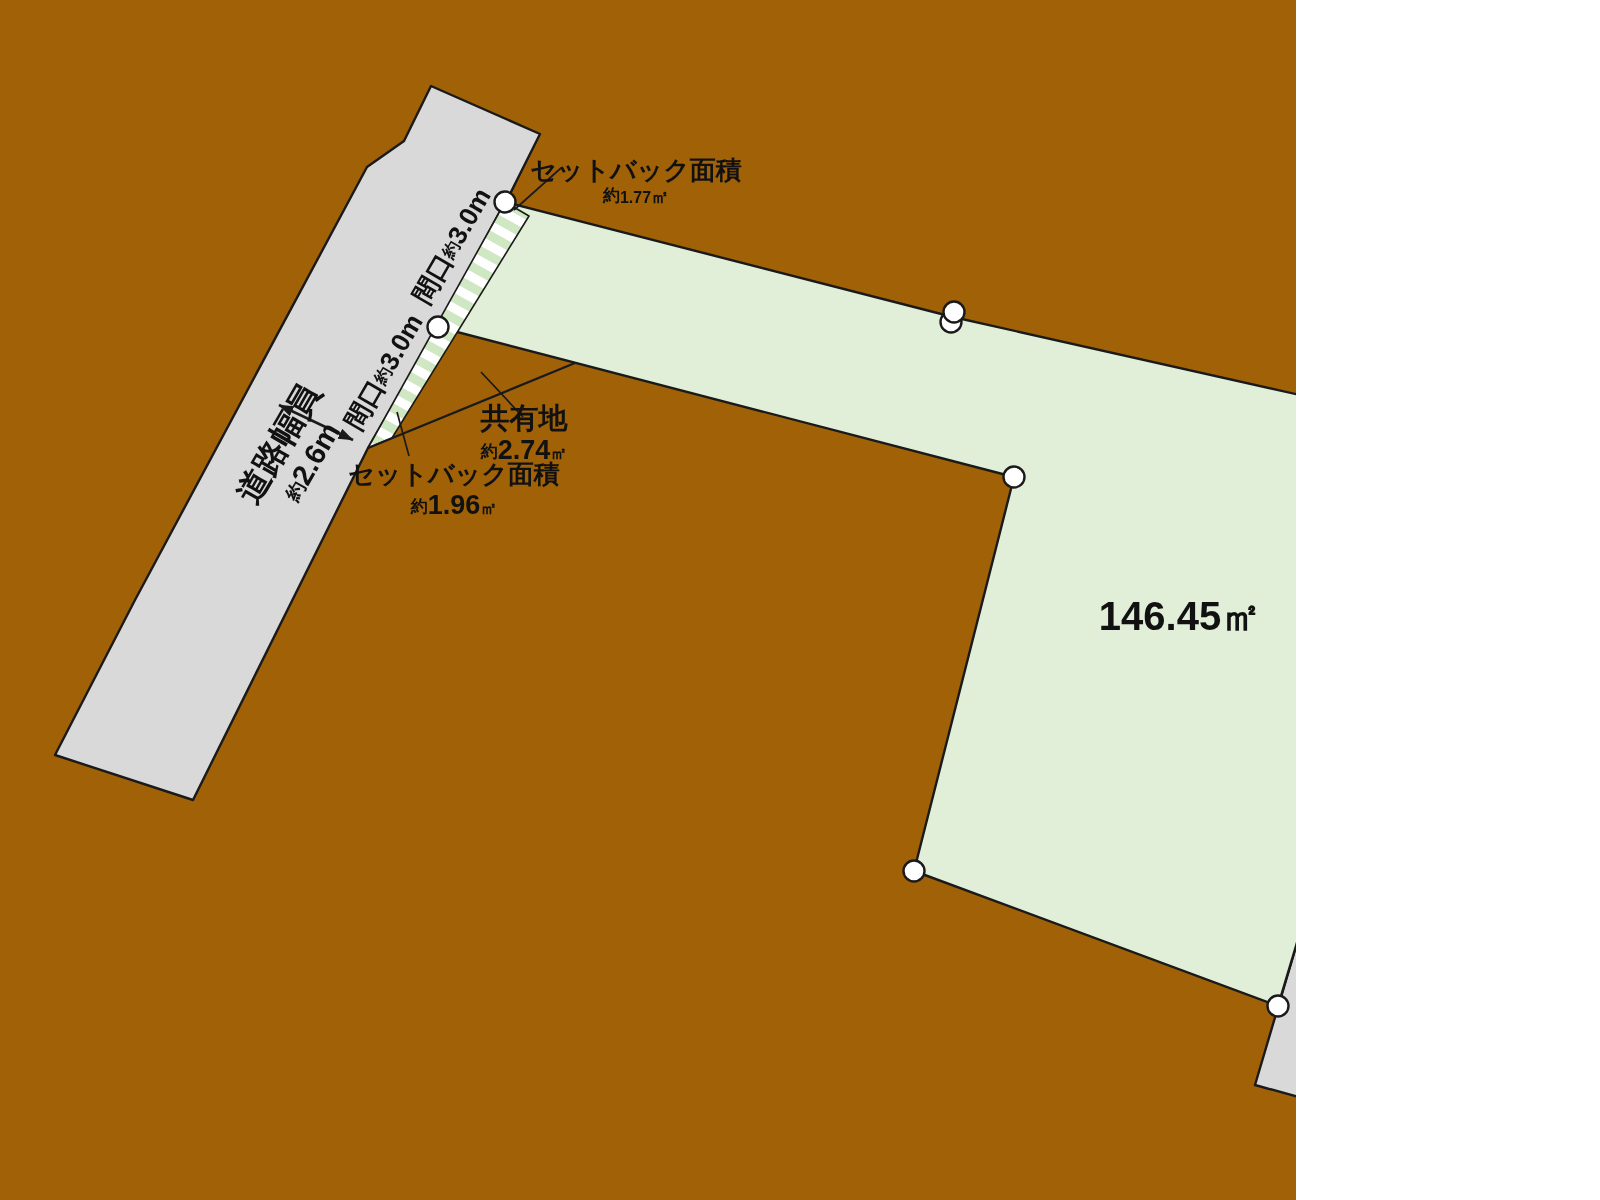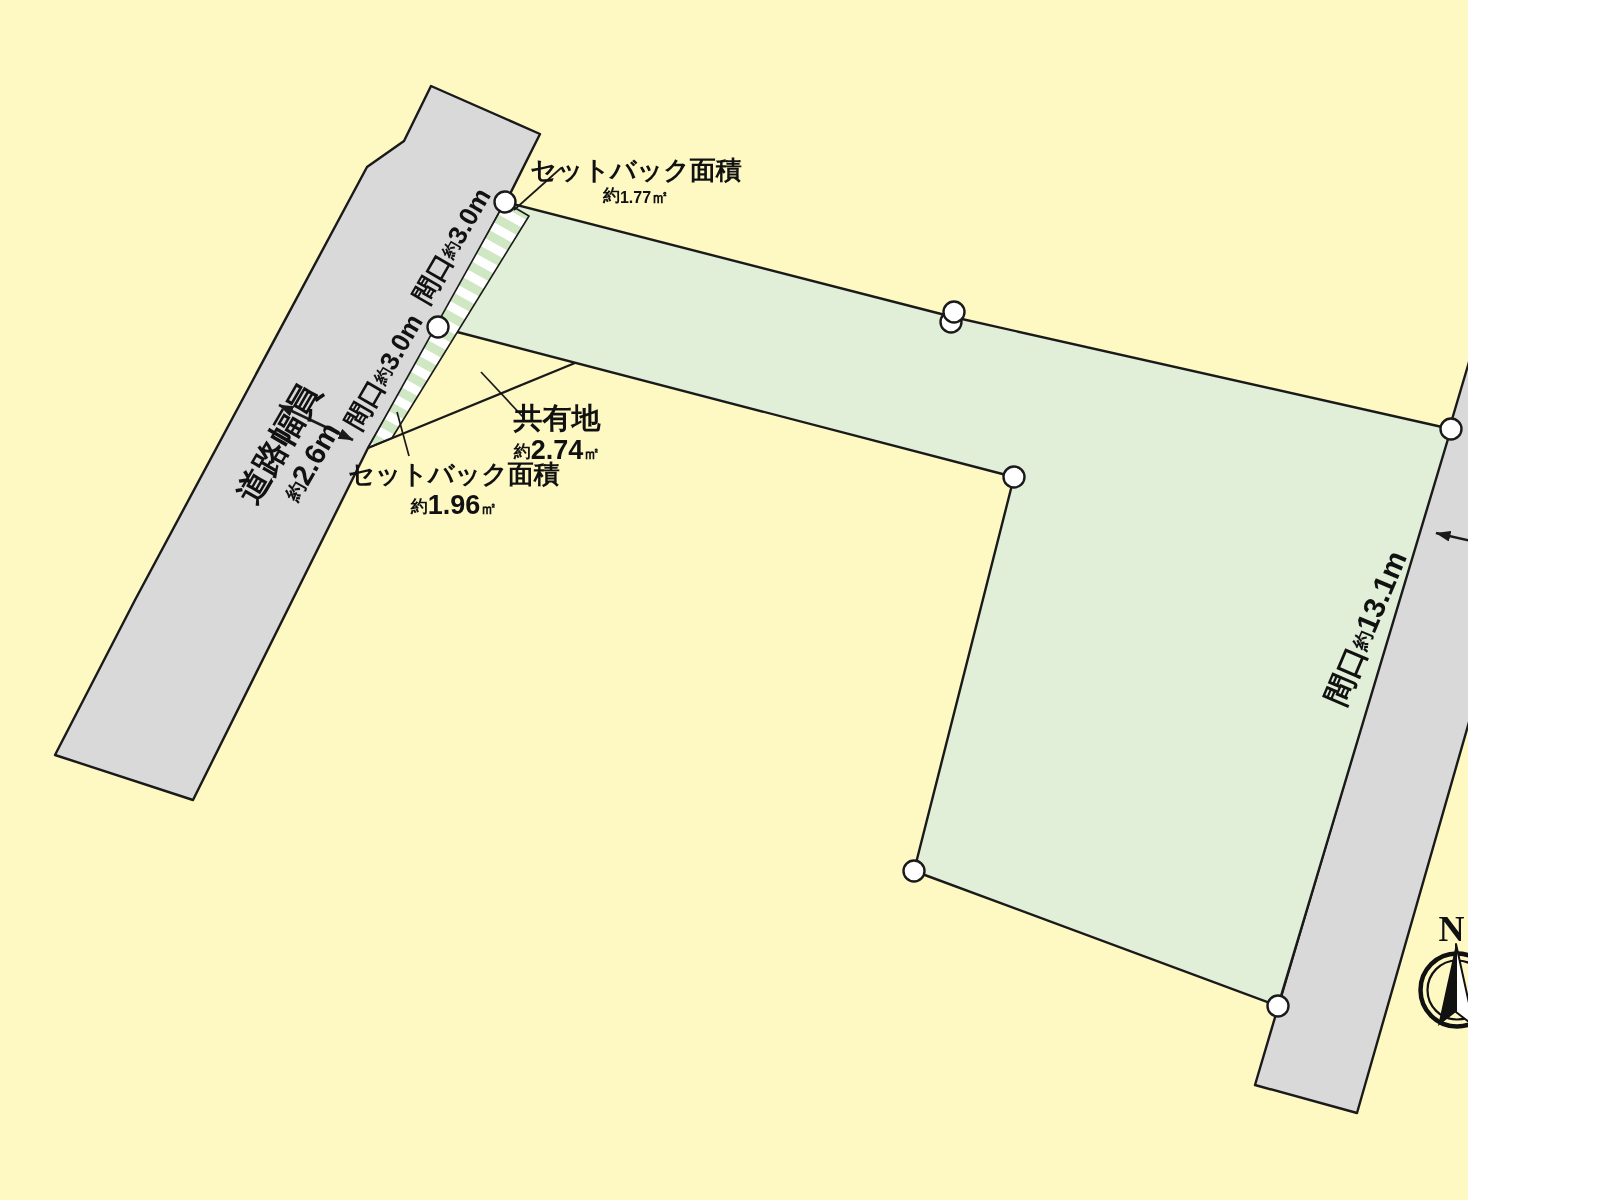--- a/index.html
+++ b/index.html
@@ -1,17 +1,17 @@
 <!DOCTYPE html>
 <html><head>
 <meta charset="utf-8">
 <style>
   html,body{margin:0;padding:0;background:#ffffff;}
   #stage{
-    position:relative;width:1468px;height:1200px;background:#fef9c3;overflow:hidden;
+    position:relative;width:1296px;height:1200px;background:#a16207;overflow:hidden;
     font-family:"Liberation Sans","DejaVu Sans",sans-serif;
   }
   #diagram-svg{position:absolute;left:0;top:0;}
   .lbl{
     position:absolute;white-space:nowrap;text-align:center;color:#111;
     font-weight:bold;line-height:1.18;transform-origin:center center;
   }
   .lbl .row{display:block;}
   .t26{font-size:26px;}
   .t29{font-size:29px;}
@@ -102,26 +102,27 @@
   <div class="lbl rot60" style="left:294px;top:452px;">
     <span class="row t33">道路幅員</span>
     <span class="row"><span class="approx19">約</span><span class="num29">2.6m</span></span>
   </div>
 
   <div class="lbl ctr" style="left:454px;top:490px;">
     <span class="row t26">セットバック面積</span>
     <span class="row"><span class="approx">約</span><span class="num23">1.96</span><span class="unit17">㎡</span></span>
   </div>
 
-  <div class="lbl ctr" style="left:557px;top:434px;">
+  <div class="lbl ctr" style="left:524px;top:434px;">
     <span class="row t29">共有地</span>
     <span class="row"><span class="approx">約</span><span class="num23">2.74</span><span class="unit17">㎡</span></span>
   </div>
 
   <div class="lbl ctr" style="left:1180px;top:617px;">
+    <span class="row t40">146.45㎡</span>
   </div>
 
   <div class="lbl rot67" style="left:1366px;top:628px;font-size:30px;">
     <span>間口</span><span class="approx19">約</span><span>13.1m</span>
   </div>
 
 
   <div id="label-north" class="lbl ctr" style="left:1452px;top:929px;">N</div>
 
 </div>

